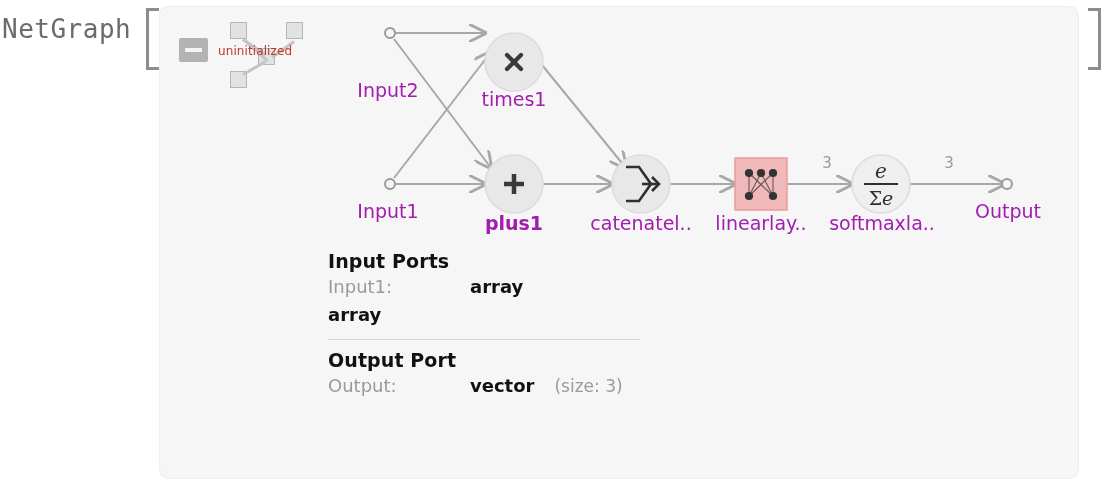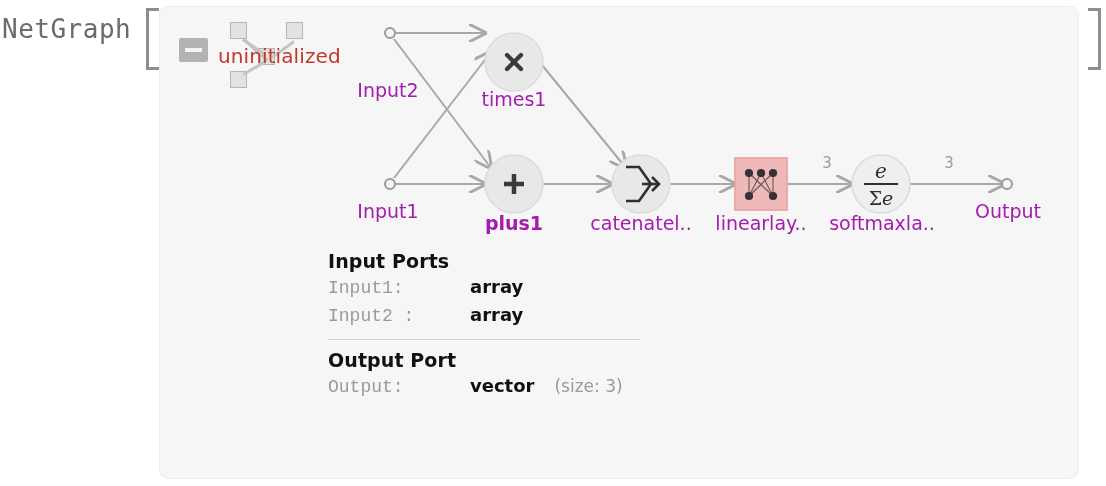--- a/index.html
+++ b/index.html
@@ -103,21 +103,21 @@
     height: 2.5px;
     background: #c4c4c4;
     transform-origin: 0 50%;
   }
 
   
   #uninitialized-label {
     position: absolute;
     left: 218px;
     top: 44px;
-    font-size: 20px;
+    font-size: 12px;
     color: #c0392b;
     white-space: nowrap;
     letter-spacing: 0.1px;
   }
 
   
   #graph-canvas {
     position: absolute;
     left: 159px;
     top: 6px;
@@ -161,21 +161,20 @@
   .port-row {
     display: flex;
     align-items: baseline;
     height: 28px;
   }
   .port-name {
     width: 142px;
     font-size: 18px;
     color: #9a9a9a;
     white-space: nowrap;
-    font-family: Liberation Mono, monospace;
   }
   .port-type {
     font-size: 18px;
     font-weight: bold;
     color: #111111;
     white-space: nowrap;
   }
   .port-extra {
     font-size: 17px;
     color: #9a9a9a;
@@ -314,21 +313,20 @@
 
 <div id="ports-table">
   <div class="ports-heading">Input Ports</div>
 
   <div class="port-row">
     <span class="port-name">Input1:</span>
     <span class="port-type">array</span>
   </div>
 
   <div class="port-row">
-    <span class="port-name">Input2 :</span>
     <span class="port-type">array</span>
   </div>
 
   <div id="ports-divider"></div>
 
   <div class="ports-heading">Output Port</div>
 
   <div class="port-row">
     <span class="port-name">Output:</span>
     <span class="port-type">vector</span>

